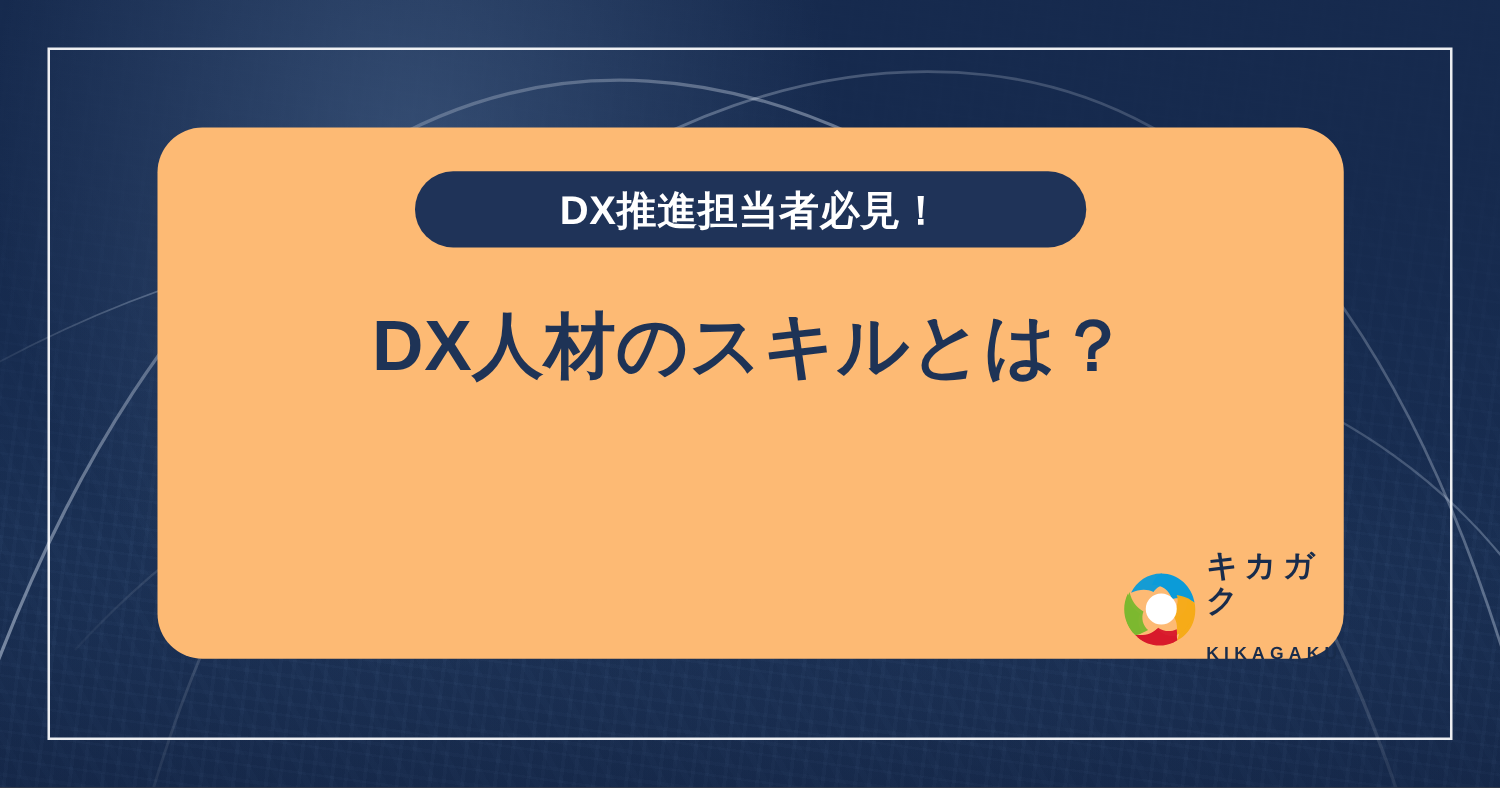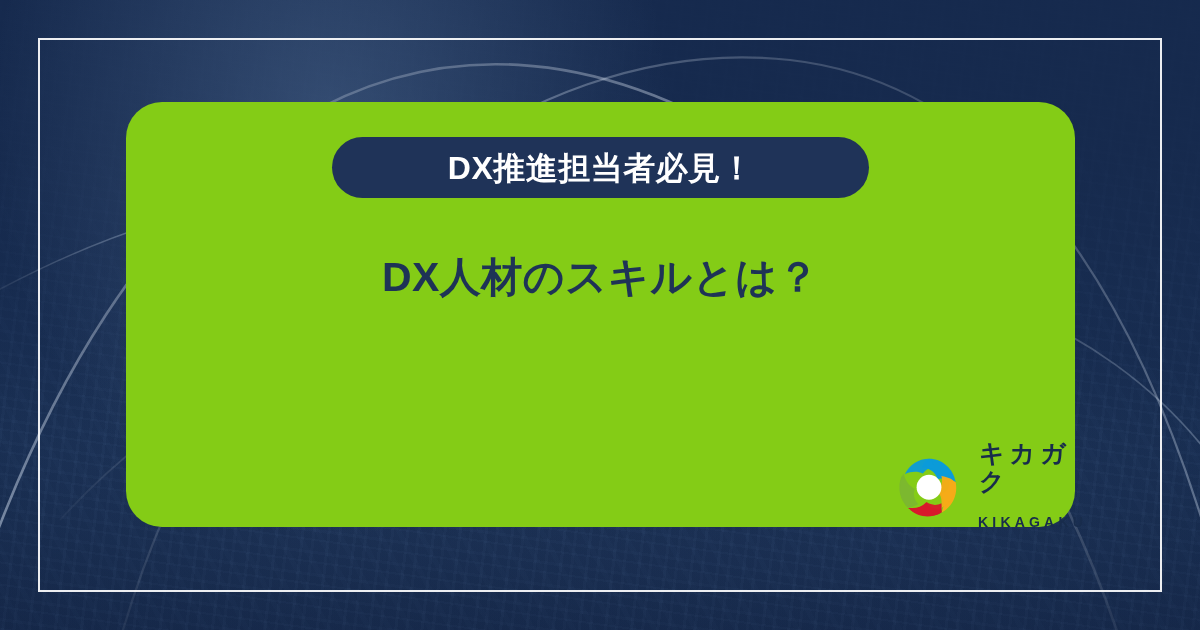--- a/index.html
+++ b/index.html
@@ -87,21 +87,21 @@
     pointer-events: none;
   }
 
   
   .card {
     position: absolute;
     left: 126px;
     top: 102px;
     width: 949px;
     height: 425px;
-    background: #84cc16;
+    background: #fdba74;
     border-radius: 36px;
     box-sizing: border-box;
   }
 
   
   .badge {
     position: absolute;
     left: 206px;          
     top: 35px;            
     width: 537px;
@@ -124,35 +124,34 @@
   
   .title-block {
     position: absolute;
     left: 0;
     right: 0;
     top: 132px;           
     text-align: center;
   }
   .title-line {
     color: #1e3356;
-    font-size: 41px;
+    font-size: 57px;
     font-weight: 700;
     line-height: 86px;
     letter-spacing: 0.5px;
     white-space: nowrap;
   }
 
   
   .logo {
     position: absolute;
     left: 772px;          
     top: 338px;           
     display: flex;
     align-items: center;
-    gap: 14px;
   }
   .logo-mark {
     width: 62px;
     height: 62px;
     flex: 0 0 auto;
   }
   .logo-text {
     display: flex;
     flex-direction: column;
     align-items: center;

